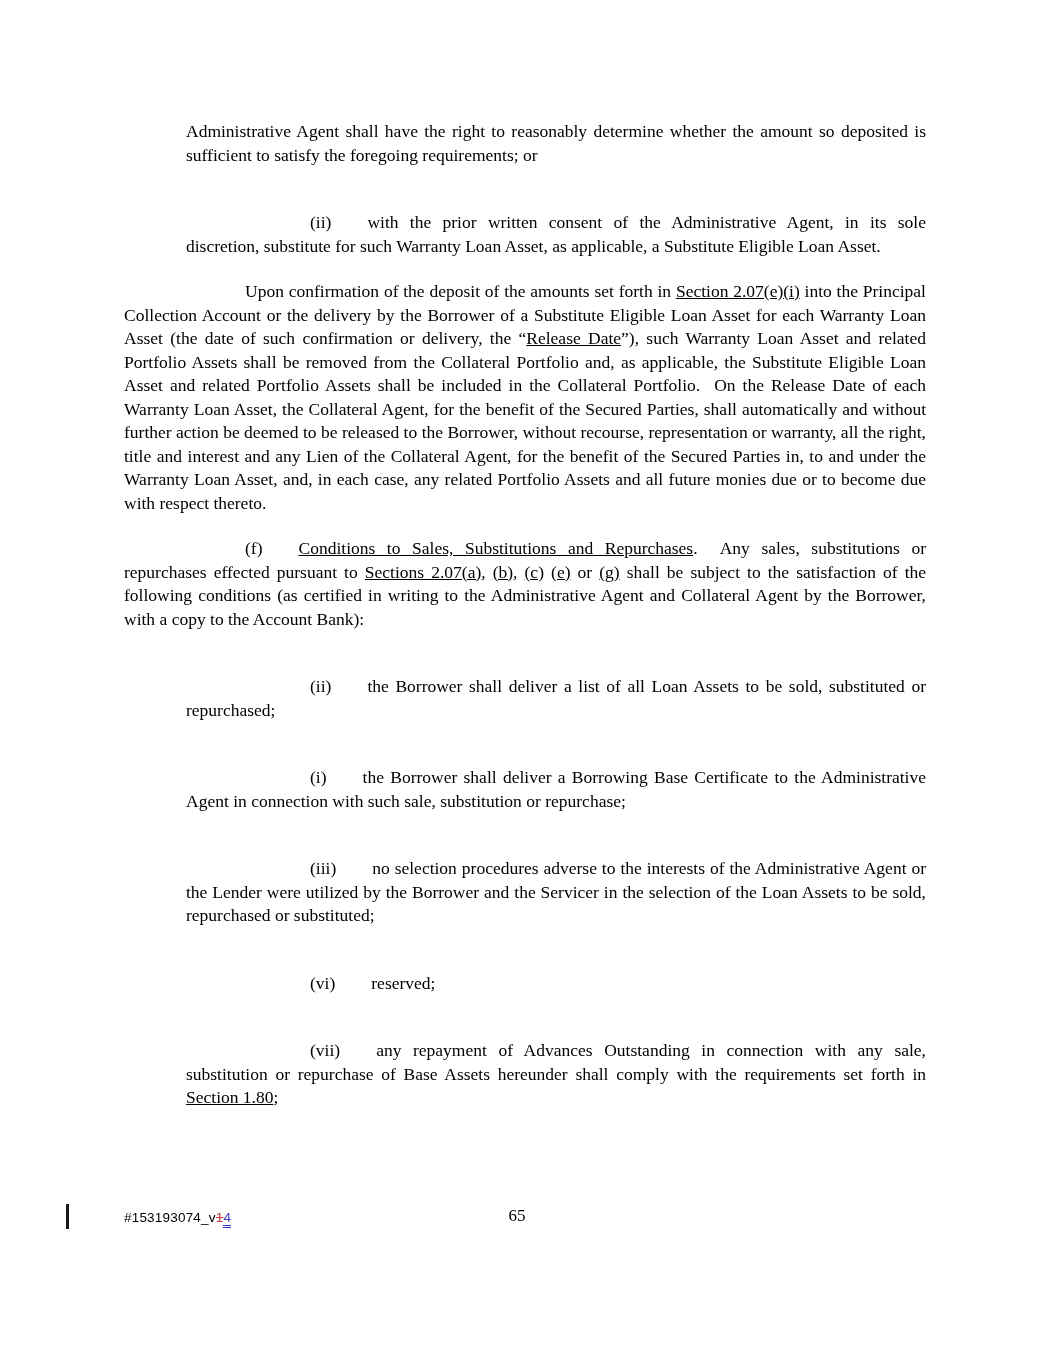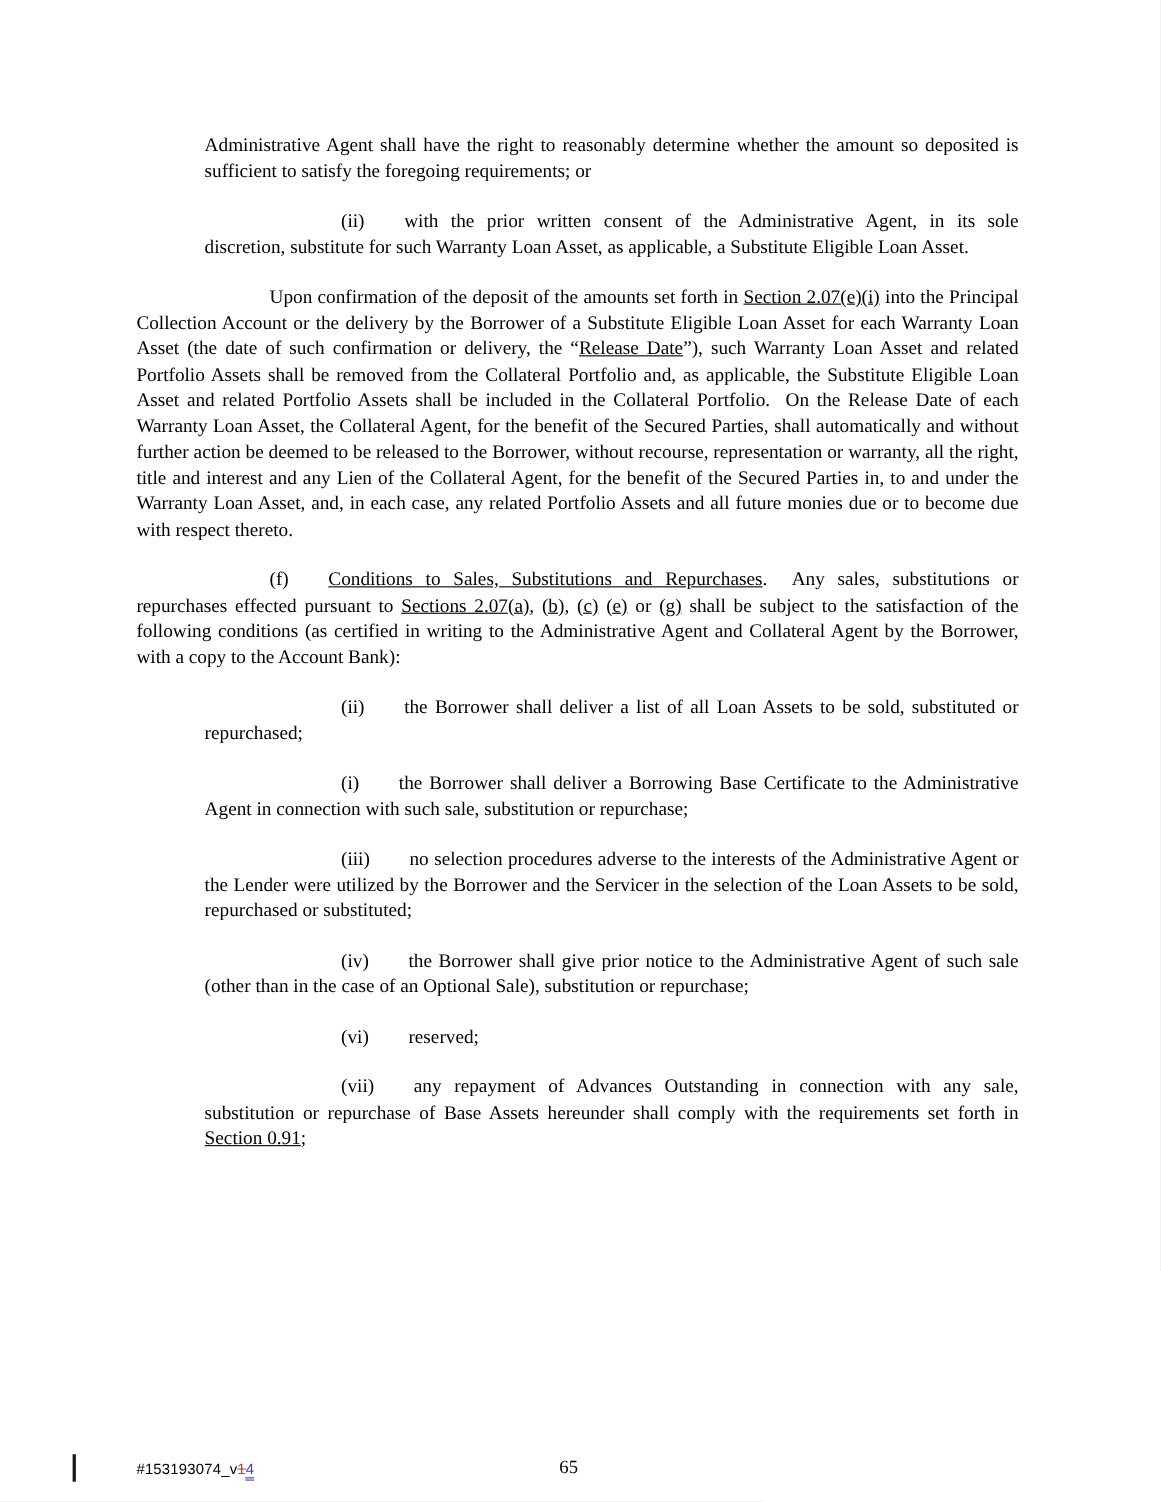--- a/index.html
+++ b/index.html
@@ -20,25 +20,25 @@
     left: 124px;
     top: 120px;
     width: 802px;
   }
   p.para {
     margin: 0 0 22px 0;
     text-align: justify;
     text-align-last: left;
   }
   p.para.continuation { margin-left: 62px; }
-  p.para.list { margin-left: 62px; text-indent: 124px; }
+  p.para.list { margin-left: 62px; text-indent: 124px; margin-top: 44px; }
   p.para.body { text-indent: 121px; }
   .marker-gap { display: inline-block; width: 36px; }
   .uline { text-decoration: underline; }
-  .footer-area { position: absolute; left: 0; top: 1318px; width: 1055px; height: 40px; }
+  .footer-area { position: absolute; left: 0; top: 1200px; width: 1055px; height: 40px; }
   .change-bar {
     position: absolute; left: 66px; top: 4px;
     width: 2.5px; height: 25px; background: #1a1a1a;
   }
   .doc-id {
     position: absolute; left: 124px; top: 6px;
     font-family: "Liberation Sans", sans-serif;
     font-size: 13.5px; letter-spacing: 0.2px;
   }
   .deleted { text-decoration: line-through; }
@@ -56,23 +56,22 @@
 <div class="page">
 
   <div class="content">
       <p class="para continuation"><span>Administrative Agent shall have the right to reasonably determine whether the amount so deposited is sufficient to satisfy the foregoing requirements; or</span></p>
       <p class="para list"><span>(ii)</span><span class="marker-gap"></span><span>with the prior written consent of the Administrative Agent, in its sole discretion, substitute for such Warranty Loan Asset, as applicable, a Substitute Eligible Loan Asset.</span></p>
       <p class="para body"><span>Upon confirmation of the deposit of the amounts set forth in </span><span class="uline">Section 2.07(e)(i)</span><span> into the Principal Collection Account or the delivery by the Borrower of a Substitute Eligible Loan Asset for each Warranty Loan Asset (the date of such confirmation or delivery, the “</span><span class="uline">Release Date</span><span>”), such Warranty Loan Asset and related Portfolio Assets shall be removed from the Collateral Portfolio and, as applicable, the Substitute Eligible Loan Asset and related Portfolio Assets shall be included in the Collateral Portfolio.&nbsp; On the Release Date of each Warranty Loan Asset, the Collateral Agent, for the benefit of the Secured Parties, shall automatically and without further action be deemed to be released to the Borrower, without recourse, representation or warranty, all the right, title and interest and any Lien of the Collateral Agent, for the benefit of the Secured Parties in, to and under the Warranty Loan Asset, and, in each case, any related Portfolio Assets and all future monies due or to become due with respect thereto.</span></p>
       <p class="para body"><span>(f)</span><span class="marker-gap"></span><span class="uline">Conditions to Sales, Substitutions and Repurchases</span><span>.&nbsp; Any sales, substitutions or repurchases effected pursuant to </span><span class="uline">Sections 2.07(a)</span><span>, </span><span class="uline">(b)</span><span>, </span><span class="uline">(c)</span><span> </span><span class="uline">(e)</span><span> or </span><span class="uline">(g)</span><span> shall be subject to the satisfaction of the following conditions (as certified in writing to the Administrative Agent and Collateral Agent by the Borrower, with a copy to the Account Bank):</span></p>
       <p class="para list"><span>(ii)</span><span class="marker-gap"></span><span>the Borrower shall deliver a list of all Loan Assets to be sold, substituted or repurchased;</span></p>
       <p class="para list"><span>(i)</span><span class="marker-gap"></span><span>the Borrower shall deliver a Borrowing Base Certificate to the Administrative Agent in connection with such sale, substitution or repurchase;</span></p>
       <p class="para list"><span>(iii)</span><span class="marker-gap"></span><span>no selection procedures adverse to the interests of the Administrative Agent or the Lender were utilized by the Borrower and the Servicer in the selection of the Loan Assets to be sold, repurchased or substituted;</span></p>
-      <p class="para list"><span>(iv)</span><span class="marker-gap"></span><span>the Borrower shall give prior notice to the Administrative Agent of such sale (other than in the case of an Optional Sale), substitution or repurchase;</span></p>
       <p class="para list"><span>(vi)</span><span class="marker-gap"></span><span>reserved;</span></p>
-      <p class="para list"><span>(vii)</span><span class="marker-gap"></span><span>any repayment of Advances Outstanding in connection with any sale, substitution or repurchase of Base Assets hereunder shall comply with the requirements set forth in </span><span class="uline">Section 0.91</span><span>;</span></p>
+      <p class="para list"><span>(vii)</span><span class="marker-gap"></span><span>any repayment of Advances Outstanding in connection with any sale, substitution or repurchase of Base Assets hereunder shall comply with the requirements set forth in </span><span class="uline">Section 1.80</span><span>;</span></p>
     </div>
 
   <div class="footer-area">
     <div class="change-bar" style="background: rgb(26, 26, 26);"></div>
     <div class="doc-id"><span>#153193074_v</span><span class="deleted" style="color: rgb(194, 58, 58);">1</span><span class="inserted" style="color: rgb(59, 59, 196); border-bottom-color: rgb(59, 59, 196);">4</span></div>
     <div class="page-num">65</div>
   </div>
 
 </div>
 

